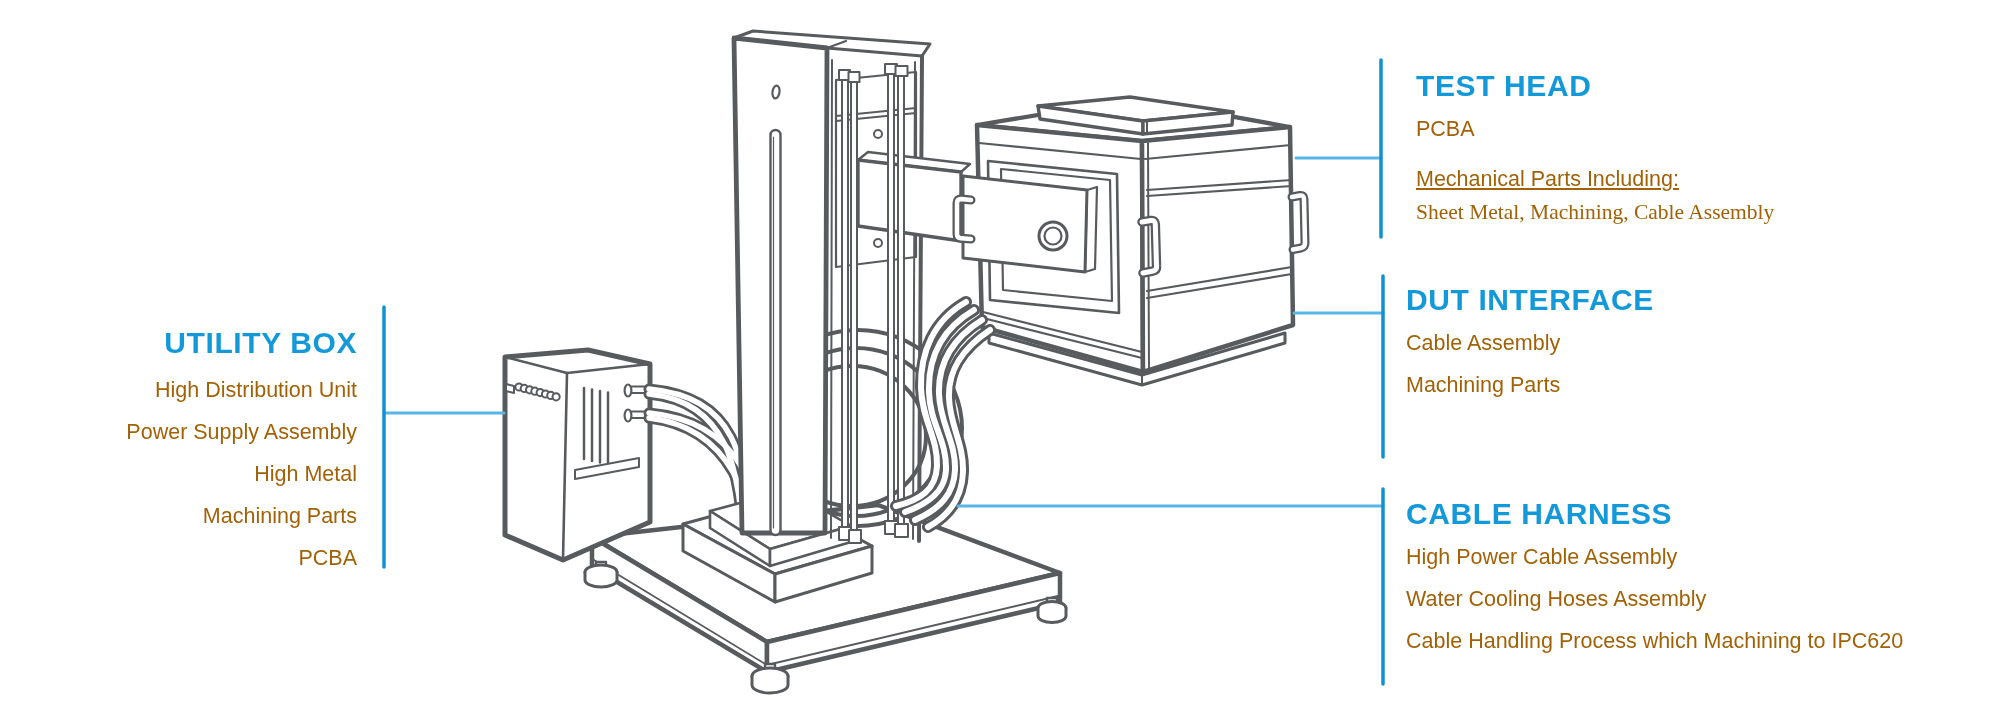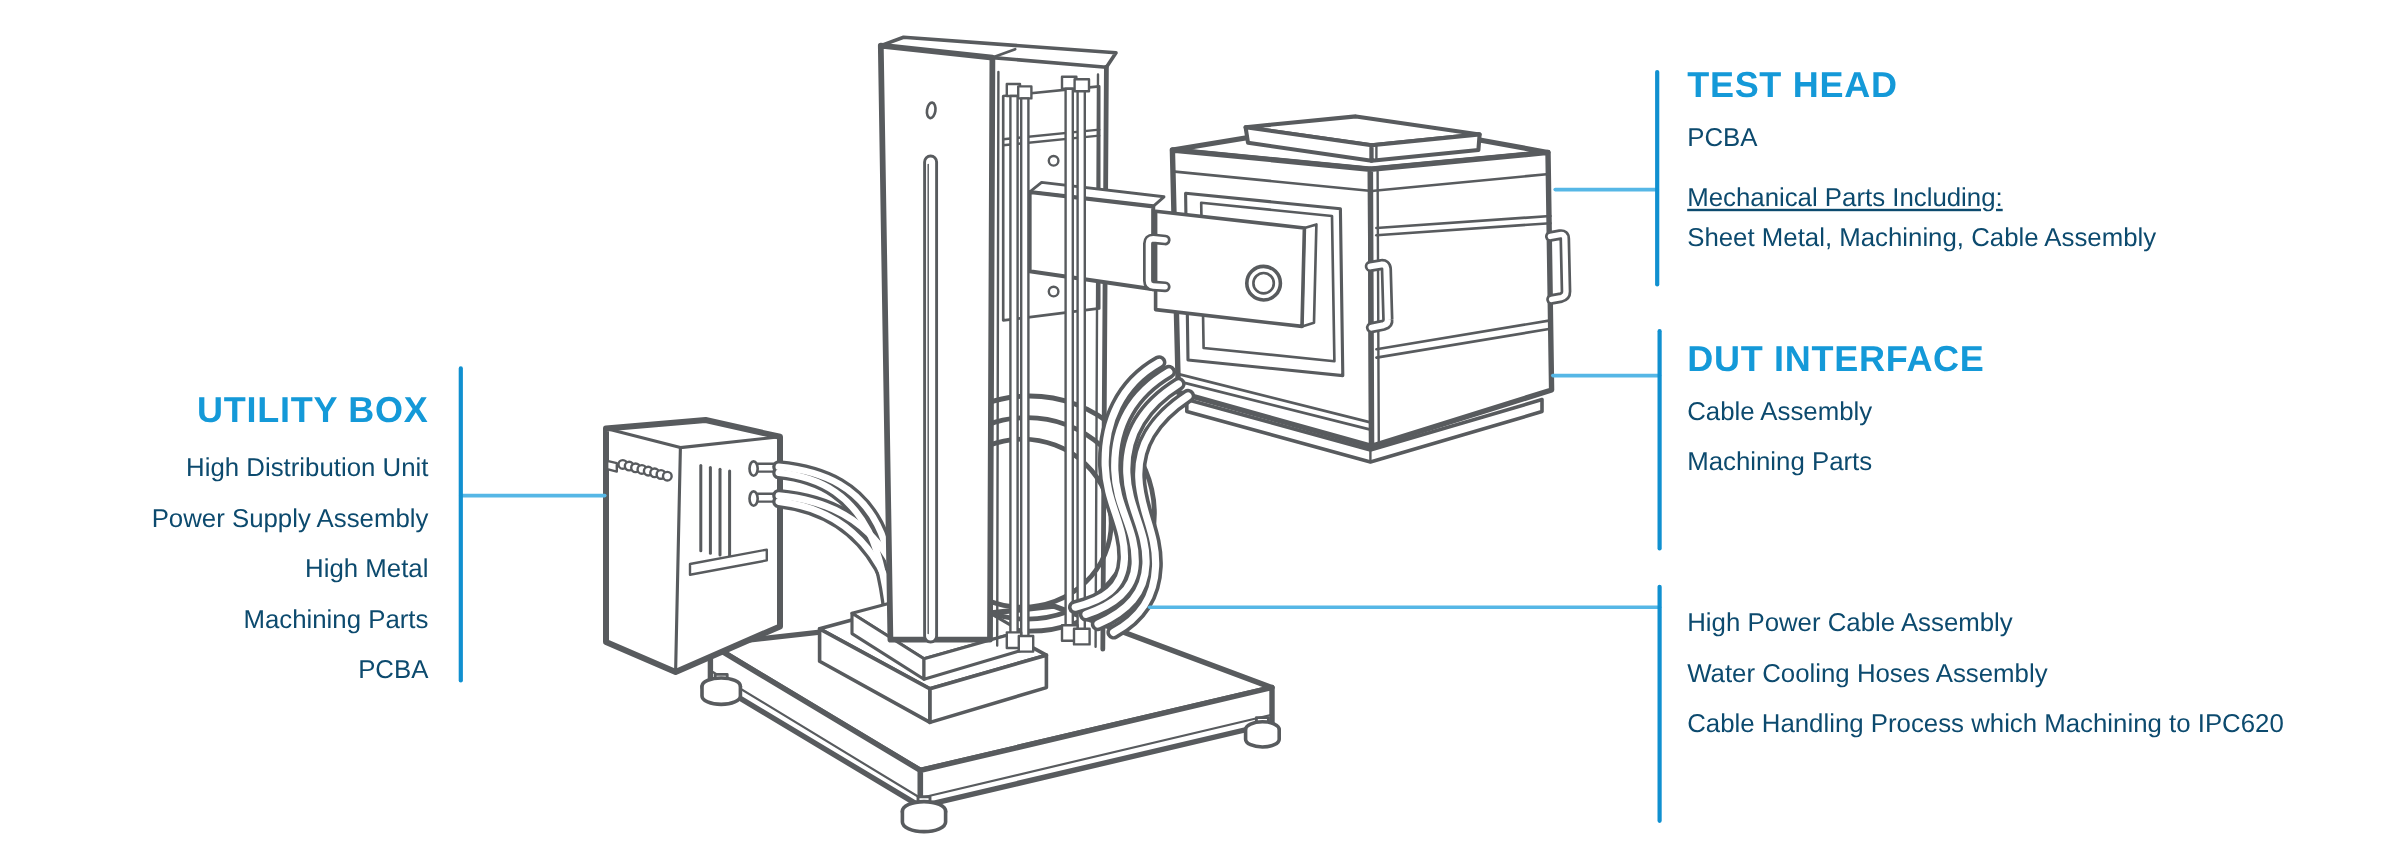--- a/index.html
+++ b/index.html
@@ -3,22 +3,22 @@
 <meta charset="utf-8">
 <style>
   html,body{margin:0;padding:0;background:#ffffff;}
   #stage{position:relative;width:2000px;height:720px;background:#ffffff;overflow:hidden;
          font-family:"Liberation Sans","DejaVu Sans",sans-serif;}
   #machine-svg{position:absolute;left:0;top:0;}
   .callout{position:absolute;}
   .callout-title{font-size:30px;font-weight:bold;letter-spacing:0.6px;color:#1499d8;line-height:32px;}
   .callout.right .callout-title{margin-bottom:6px;}
   .callout.left .callout-title{margin-bottom:10px;}
-  .callout-item{font-size:21.5px;color:#0c4a6e;line-height:42px;white-space:nowrap;}
-  .callout-item.tight{line-height:33px;}
+  .callout-item{font-size:21.5px;color:#a16207;line-height:42px;white-space:nowrap;}
+  .callout-item.tight{line-height:33px;font-family:Liberation Serif, serif;}
   .callout-item.tight-first{line-height:33px;margin-top:8px;padding-top:5px;text-decoration:underline;}
   .callout.left{left:0;width:357px;text-align:right;}
   .callout.right{left:1406px;text-align:left;}
 </style>
 </head>
 <body>
 
 <div id="stage">
 
 <svg id="machine-svg" width="2000" height="720" viewBox="0 0 2000 720" fill="none" stroke-linejoin="round" stroke-linecap="round">
@@ -230,32 +230,33 @@
 
   <div class="callout left" style="top:312px;margin-top:15px;">
     <div class="callout-title">UTILITY BOX</div>
     <div class="callout-item">High Distribution Unit</div>
     <div class="callout-item">Power Supply Assembly</div>
     <div class="callout-item">High Metal</div>
     <div class="callout-item">Machining Parts</div>
     <div class="callout-item">PCBA</div>
   </div>
 
-  <div class="callout right" style="top:56px;">
+  <div class="callout right" style="top:70px;margin-left:10px;">
     <div class="callout-title">TEST HEAD</div>
     <div class="callout-item">PCBA</div>
     <div class="callout-item tight-first">Mechanical Parts Including:</div>
     <div class="callout-item tight">Sheet Metal, Machining, Cable Assembly</div>
   </div>
 
   <div class="callout right" style="top:284px;">
     <div class="callout-title">DUT INTERFACE</div>
     <div class="callout-item">Cable Assembly</div>
     <div class="callout-item">Machining Parts</div>
   </div>
 
   <div class="callout right" style="top:498px;">
+    <div class="callout-title">CABLE HARNESS</div>
     <div class="callout-item">High Power Cable Assembly</div>
     <div class="callout-item">Water Cooling Hoses Assembly</div>
     <div class="callout-item">Cable Handling Process which Machining to IPC620</div>
   </div>
 
 </div>
 
 </body></html>

